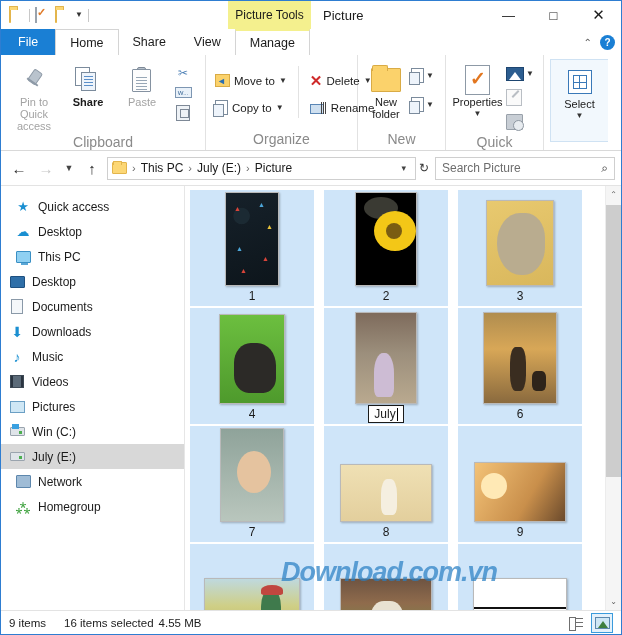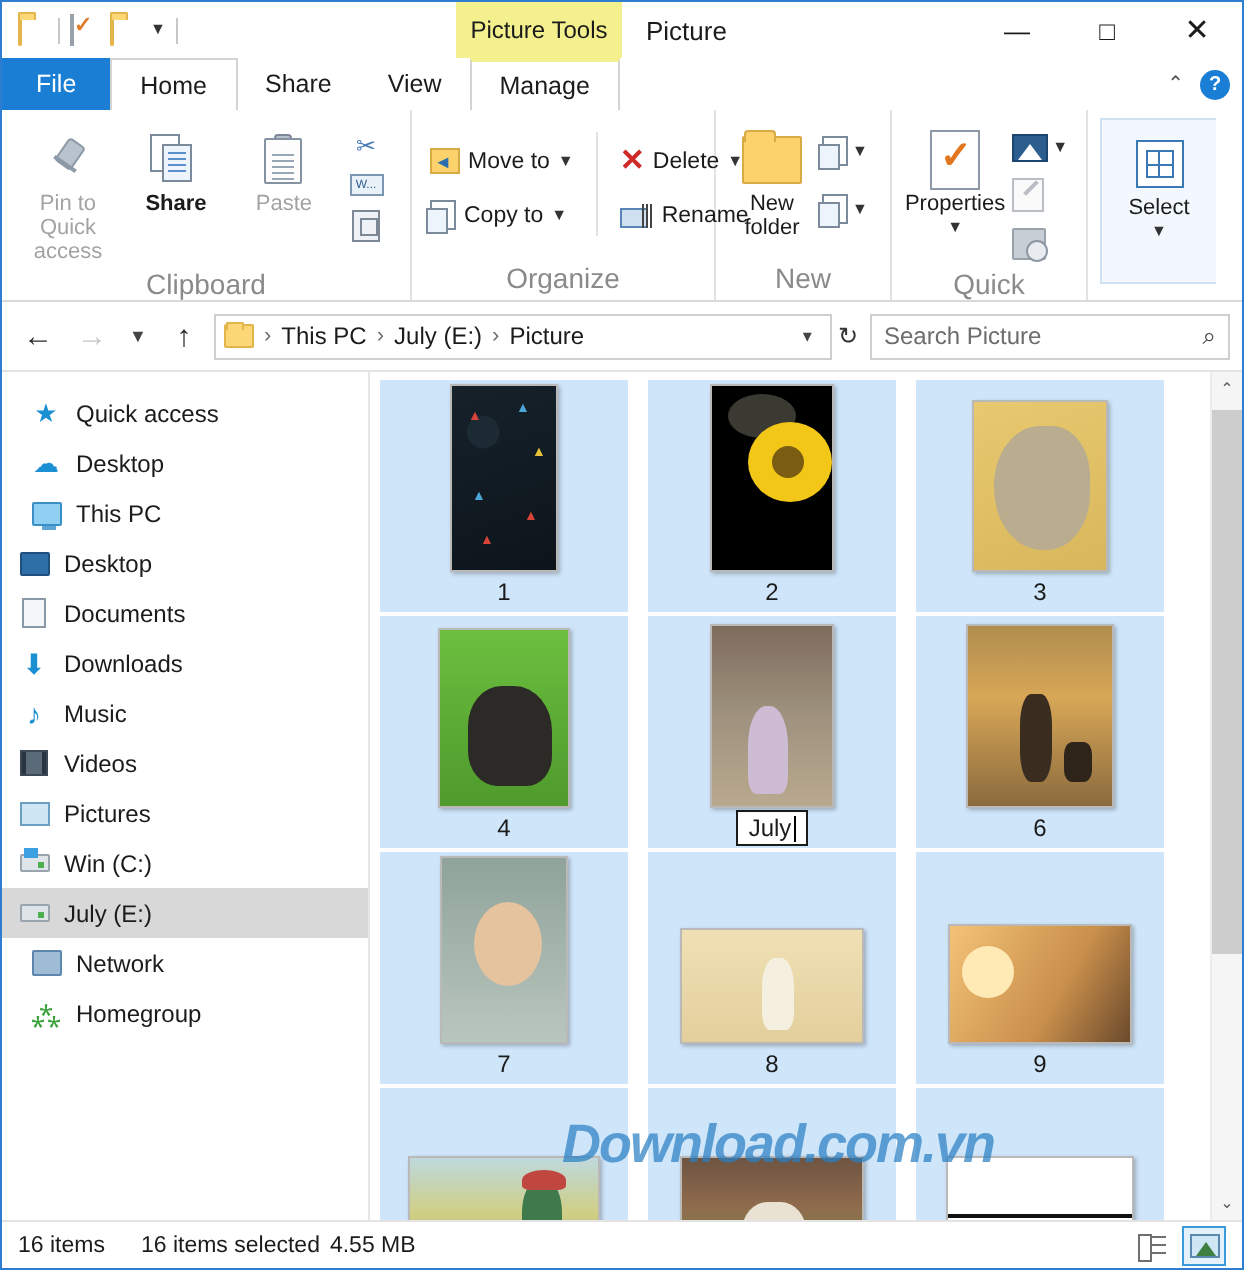--- a/index.html
+++ b/index.html
@@ -768,21 +768,21 @@
         <div class="sc-arrow">⌃</div>
         <div class="sc-track">
           <div class="sc-thumb"></div>
         </div>
         <div class="sc-arrow">⌄</div>
       </div>
     </div>
   </div>
 
   <div class="statusbar">
-    <span>16 items</span>
+    <span>9 items</span>
     <span class="st-sep"></span>
     <span>16 items selected</span>
     <span style="width:5px;"></span>
     <span>4.55 MB</span>
     <span class="st-right">
       <span class="viewbtn">
           <span class="det-ic"></span>
         </span>
       <span class="viewbtn active">
           <span class="lg-ic"></span>

